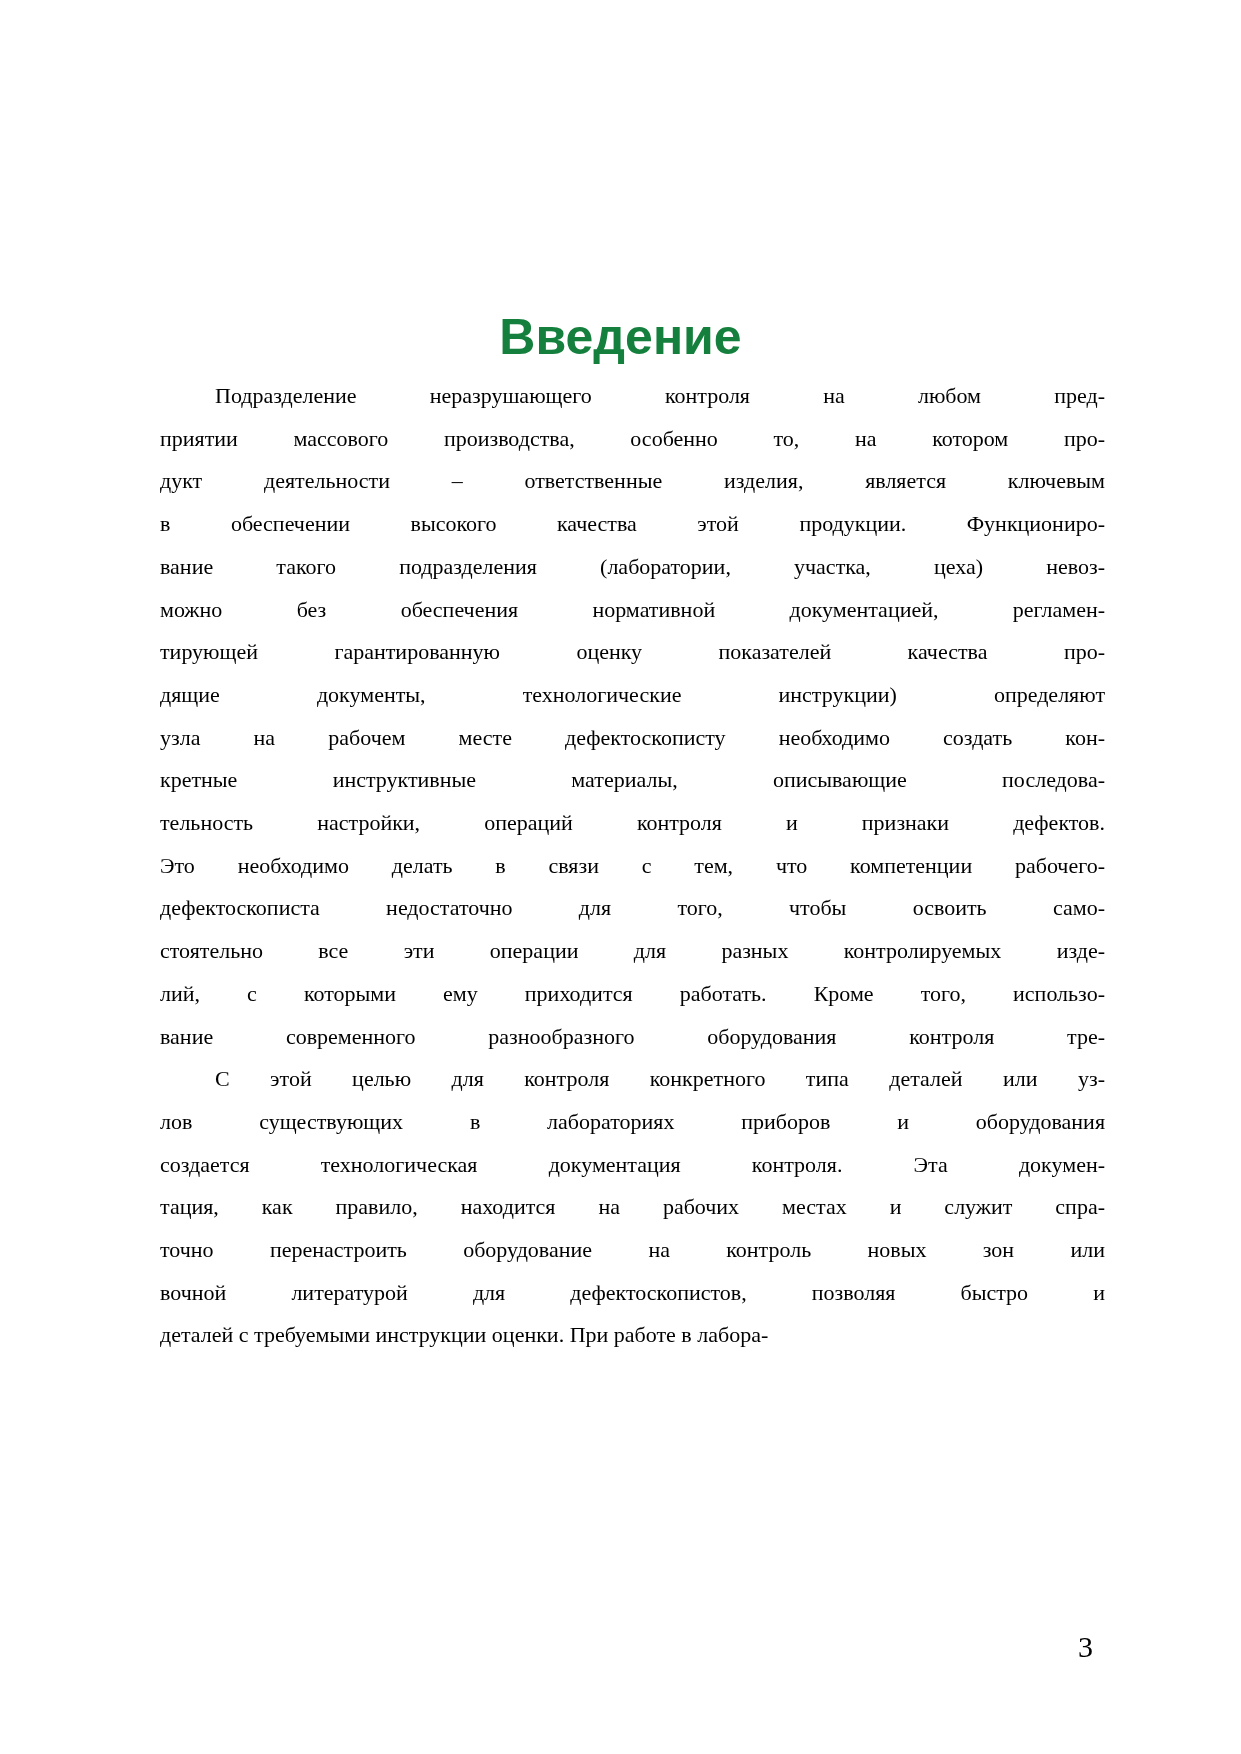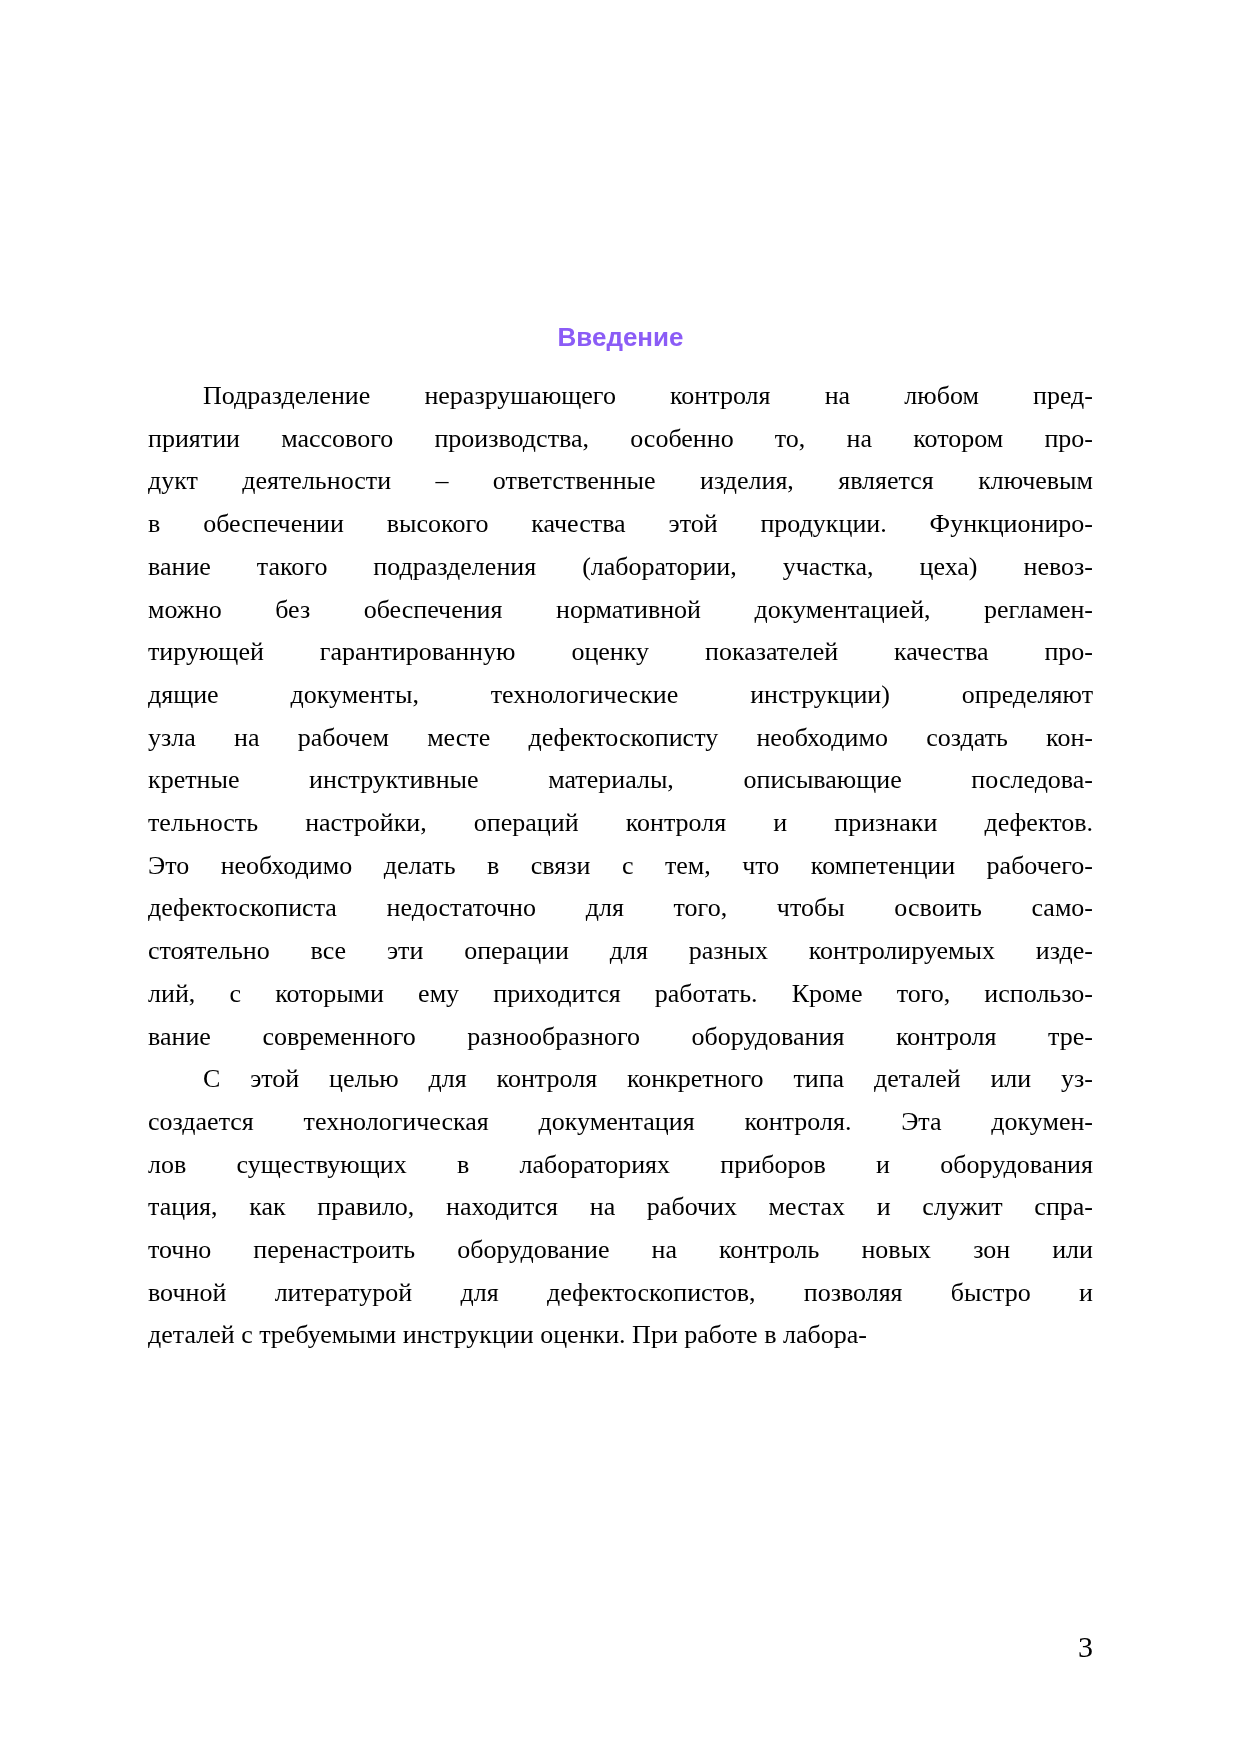--- a/index.html
+++ b/index.html
@@ -17,31 +17,31 @@
   }
   .title {
     position: absolute;
     left: 148px;
     right: 148px;
     top: 318px;
     margin: 0;
     text-align: center;
     font-family: "Liberation Sans", "DejaVu Sans", sans-serif;
     font-weight: bold;
-    font-size: 26px;
+    font-size: 50px;
     line-height: 38px;
-    color: #8b5cf6;
+    color: #15803d;
   }
   .body-text {
     position: absolute;
-    left: 148px;
+    left: 160px;
     width: 945px;
     top: 375px;
     font-family: "Liberation Serif", "DejaVu Serif", serif;
-    font-size: 26px;
+    font-size: 22px;
     line-height: 42.7px;
     color: #000000;
   }
   .text-line {
     text-align: justify;
     text-align-last: justify;
     text-justify: inter-word;
   }
   .text-line.para-first {
     text-indent: 55px;
@@ -77,22 +77,22 @@
       <div class="text-line">дящие документы, технологические инструкции) определяют</div>
       <div class="text-line">узла на рабочем месте дефектоскописту необходимо создать кон-</div>
       <div class="text-line">кретные инструктивные материалы, описывающие последова-</div>
       <div class="text-line">тельность настройки, операций контроля и признаки дефектов.</div>
       <div class="text-line">Это необходимо делать в связи с тем, что компетенции рабочего-</div>
       <div class="text-line">дефектоскописта недостаточно для того, чтобы освоить само-</div>
       <div class="text-line">стоятельно все эти операции для разных контролируемых изде-</div>
       <div class="text-line">лий, с которыми ему приходится работать. Кроме того, использо-</div>
       <div class="text-line">вание современного разнообразного оборудования контроля тре-</div>
       <div class="text-line para-first">С этой целью для контроля конкретного типа деталей или уз-</div>
+      <div class="text-line">лов существующих в лабораториях приборов и оборудования</div>
       <div class="text-line">создается технологическая документация контроля. Эта докумен-</div>
-      <div class="text-line">лов существующих в лабораториях приборов и оборудования</div>
       <div class="text-line">тация, как правило, находится на рабочих местах и служит спра-</div>
       <div class="text-line">точно перенастроить оборудование на контроль новых зон или</div>
       <div class="text-line">вочной литературой для дефектоскопистов, позволяя быстро и</div>
       <div class="text-line para-last">деталей с требуемыми инструкции оценки. При работе в лабора-</div>
     </div>
 
   <div class="page-number">3</div>
 </div>
 
 </body></html>

